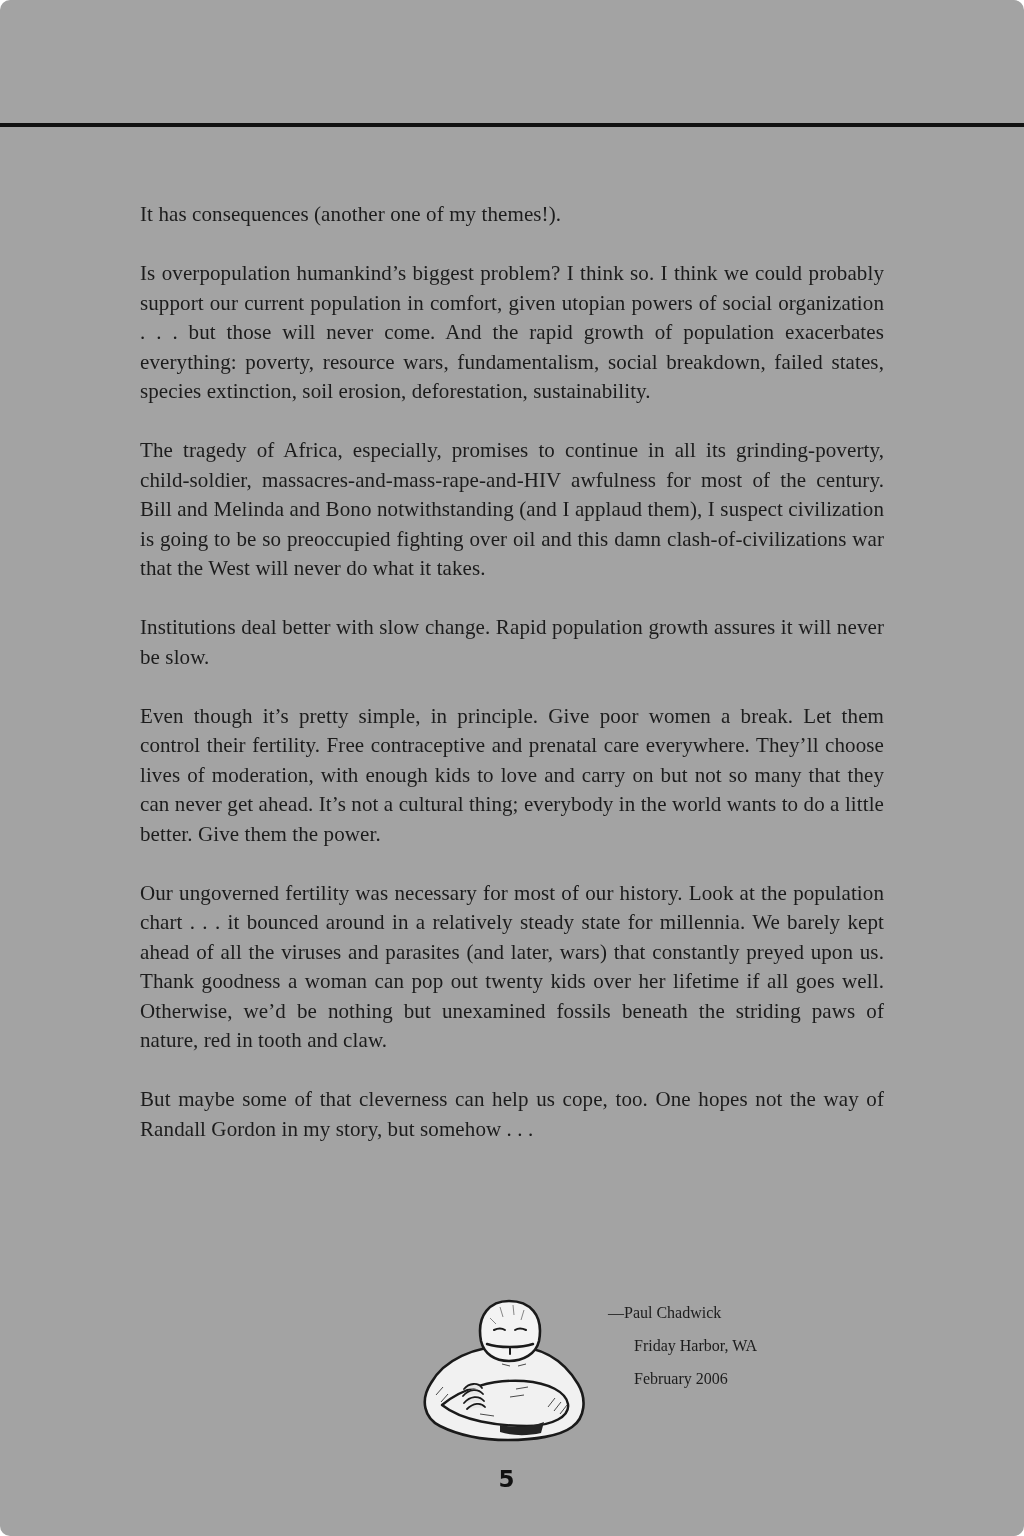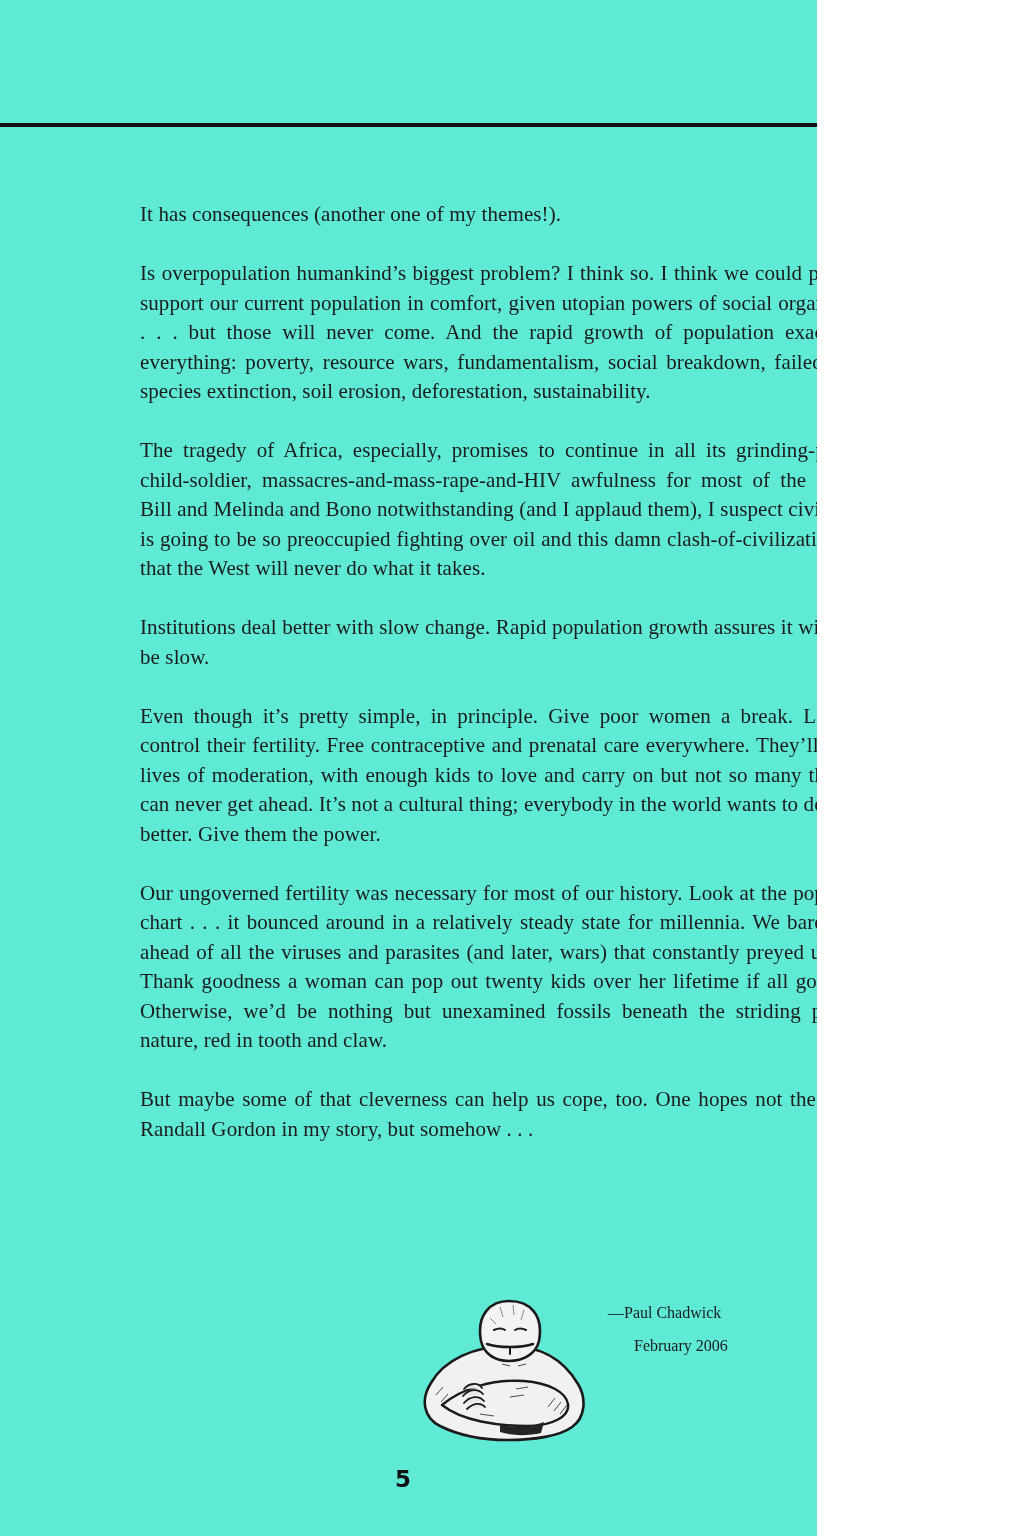--- a/index.html
+++ b/index.html
@@ -2,26 +2,27 @@
 <html><head>
 <meta charset="utf-8">
 <style>
   html, body {
     margin: 0;
     padding: 0;
     background: #ffffff;
   }
   .page {
     position: relative;
-    width: 817px;
+    width: 1024px;
     height: 1536px;
-    background: #5eead4;
+    background: #a3a3a3;
     overflow: hidden;
     font-family: "Liberation Serif", serif;
     color: #1c1c1c;
+    border-radius: 10px;
   }
   .top-rule {
     position: absolute;
     left: 0;
     top: 123px;
     width: 1024px;
     height: 4px;
     background: #111111;
   }
   .text-block {
@@ -144,18 +145,19 @@
         <path d="M 88 13 L 91 23"></path>
         <path d="M 101 11 L 102 21"></path>
         <path d="M 112 16 L 109 26"></path>
         <path d="M 78 24 L 84 30"></path>
       </g>
     </svg>
   </div>
 
   <div class="signoff">
     <div>—Paul Chadwick</div>
+    <div class="indented">Friday Harbor, WA</div>
     <div class="indented">February 2006</div>
   </div>
 
   <div class="page-number">5</div>
 
 </div>
 
 </body></html>

